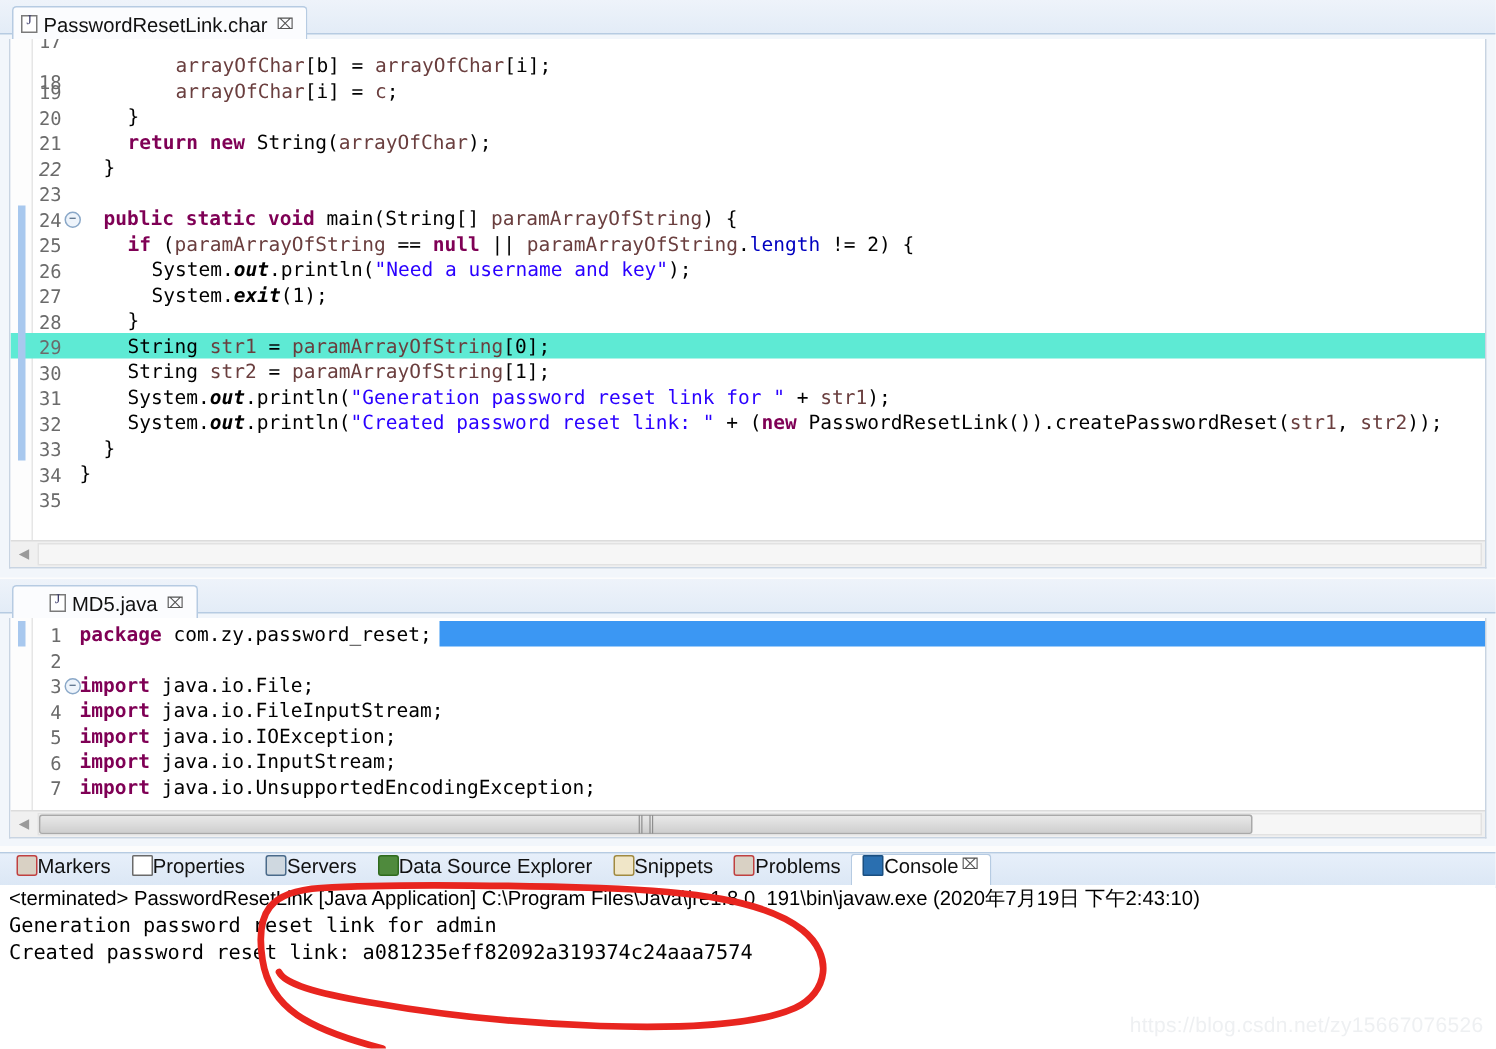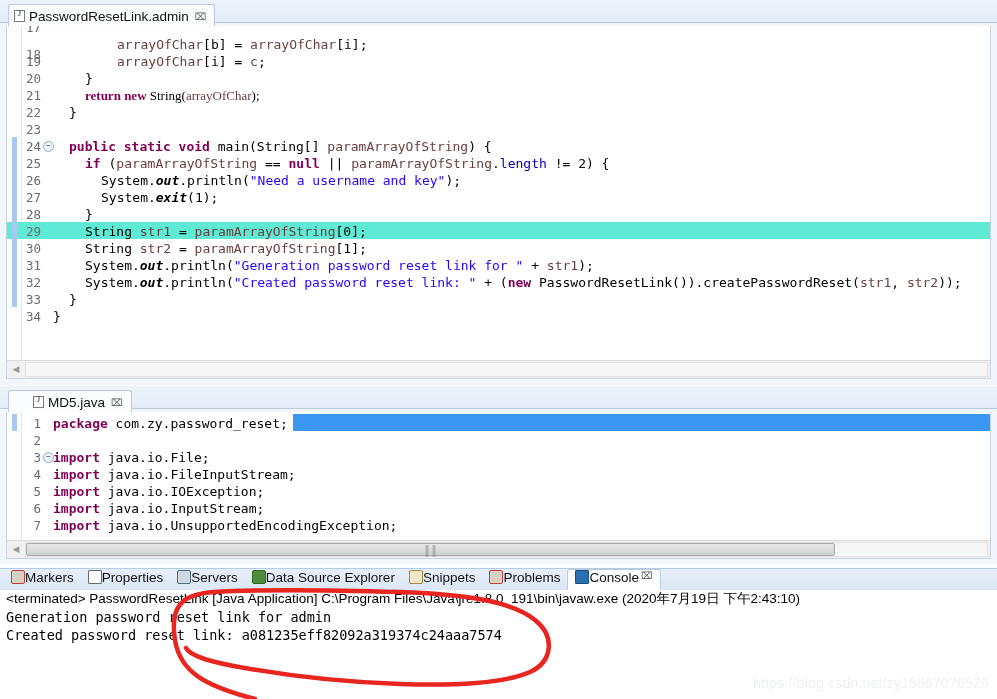--- a/index.html
+++ b/index.html
@@ -64,45 +64,46 @@
 </style>
 </head>
 <body>
 
 <div class="app">
 
   <div class="part" id="part-top" style="top:0;height:385px;">
     <div class="tabstrip">
       <div class="tab" style="top:4px;">
         <span class="jicon"></span>
-        <span>PasswordResetLink.admin</span>
+        <span>PasswordResetLink.char</span>
         <span class="closex">⌧</span>
       </div>
     </div>
     <div class="editor" id="ed-top" style="position:absolute;left:6px;right:6px;top:26px;bottom:6px;">
       <div class="gutter"></div>
       <div class="codearea" id="code-top">
           <div class="ln" style="top: -8px; clip-path: inset(7px 0px 0px);"><span class="num" style="top: 1px;">17</span></div>
           <div class="ln" style="top: 9px;"><span class="num" style="top: 11px;">18</span><span class="code" style="left: 110px; top: 1px;"><span class="loc">arrayOfChar</span><span>[b] = </span><span class="loc">arrayOfChar</span><span>[i];</span></span></div>
           <div class="ln" style="top: 26px;"><span class="num" style="top: 1px;">19</span><span class="code" style="left: 110px; top: 1px;"><span class="loc">arrayOfChar</span><span>[i] = </span><span class="loc">c</span><span>;</span></span></div>
           <div class="ln" style="top: 43px;"><span class="num" style="top: 1px;">20</span><span class="code" style="left: 78px; top: 1px;"><span>}</span></span></div>
-          <div class="ln" style="top: 60px;"><span class="num" style="top: 1px;">21</span><span class="code" style="left: 78px; top: 1px; font-family: Liberation Serif, serif;"><span class="kw">return</span><span> </span><span class="kw">new</span><span> String(</span><span class="loc">arrayOfChar</span><span>);</span></span></div>
-          <div class="ln" style="top: 77px;"><span class="num" style="top: 1px;">22</span><span class="code" style="left: 62px; top: 1px;"><span>}</span></span></div>
+          <div class="ln" style="top: 60px;"><span class="num" style="top: 1px;">21</span><span class="code" style="left: 78px; top: 1px;"><span class="kw">return</span><span> </span><span class="kw">new</span><span> String(</span><span class="loc">arrayOfChar</span><span>);</span></span></div>
+          <div class="ln" style="top: 77px;"><span class="num" style="top: 1px; font-style: italic;">22</span><span class="code" style="left: 62px; top: 1px;"><span>}</span></span></div>
           <div class="ln" style="top: 94px;"><span class="num" style="top: 1px;">23</span><span class="code" style="left: 46px; top: 1px;"></span></div>
           <div class="ln" style="top: 111px;"><span class="num" style="top: 1px;">24</span><span class="foldminus" style="left: 36px; top: 4px;">−</span><span class="code" style="left: 62px; top: 1px;"><span class="kw">public</span><span> </span><span class="kw">static</span><span> </span><span class="kw">void</span><span> main(String[] </span><span class="loc">paramArrayOfString</span><span>) {</span></span></div>
           <div class="ln" style="top: 128px;"><span class="num" style="top: 1px;">25</span><span class="code" style="left: 78px; top: 1px;"><span class="kw">if</span><span> (</span><span class="loc">paramArrayOfString</span><span> == </span><span class="kw">null</span><span> || </span><span class="loc">paramArrayOfString</span><span>.</span><span class="fld">length</span><span> != 2) {</span></span></div>
           <div class="ln" style="top: 145px;"><span class="num" style="top: 1px;">26</span><span class="code" style="left: 94px; top: 1px;"><span>System.</span><span class="stat">out</span><span>.println(</span><span class="str">"Need a username and key"</span><span>);</span></span></div>
           <div class="ln" style="top: 162px;"><span class="num" style="top: 1px;">27</span><span class="code" style="left: 94px; top: 1px;"><span>System.</span><span class="stat">exit</span><span>(1);</span></span></div>
           <div class="ln" style="top: 179px;"><span class="num" style="top: 1px;">28</span><span class="code" style="left: 78px; top: 1px;"><span>}</span></span></div>
           <div class="ln hl" style="top: 196px;"><span class="num" style="top: 1px;">29</span><span class="code" style="left: 78px; top: 1px;"><span>String </span><span class="loc">str1</span><span> = </span><span class="loc">paramArrayOfString</span><span>[0];</span></span></div>
           <div class="ln" style="top: 213px;"><span class="num" style="top: 1px;">30</span><span class="code" style="left: 78px; top: 1px;"><span>String </span><span class="loc">str2</span><span> = </span><span class="loc">paramArrayOfString</span><span>[1];</span></span></div>
           <div class="ln" style="top: 230px;"><span class="num" style="top: 1px;">31</span><span class="code" style="left: 78px; top: 1px;"><span>System.</span><span class="stat">out</span><span>.println(</span><span class="str">"Generation password reset link for "</span><span> + </span><span class="loc">str1</span><span>);</span></span></div>
           <div class="ln" style="top: 247px;"><span class="num" style="top: 1px;">32</span><span class="code" style="left: 78px; top: 1px;"><span>System.</span><span class="stat">out</span><span>.println(</span><span class="str">"Created password reset link: "</span><span> + (</span><span class="kw">new</span><span> PasswordResetLink()).createPasswordReset(</span><span class="loc">str1</span><span>, </span><span class="loc">str2</span><span>));</span></span></div>
           <div class="ln" style="top: 264px;"><span class="num" style="top: 1px;">33</span><span class="code" style="left: 62px; top: 1px;"><span>}</span></span></div>
           <div class="ln" style="top: 281px;"><span class="num" style="top: 1px;">34</span><span class="code" style="left: 46px; top: 1px;"><span>}</span></span></div>
+          <div class="ln" style="top: 298px;"><span class="num" style="top: 1px;">35</span><span class="code" style="left: 46px; top: 1px;"></span></div>
           <div class="methodbar" style="top: 111px; height: 170px;"></div>
         </div>
       <div class="hscroll">
         <div class="arrow">◀</div>
         <div class="track"></div>
       </div>
     </div>
   </div>
 
   <div class="part" id="part-bottom" style="top:386px;height:178px;">

